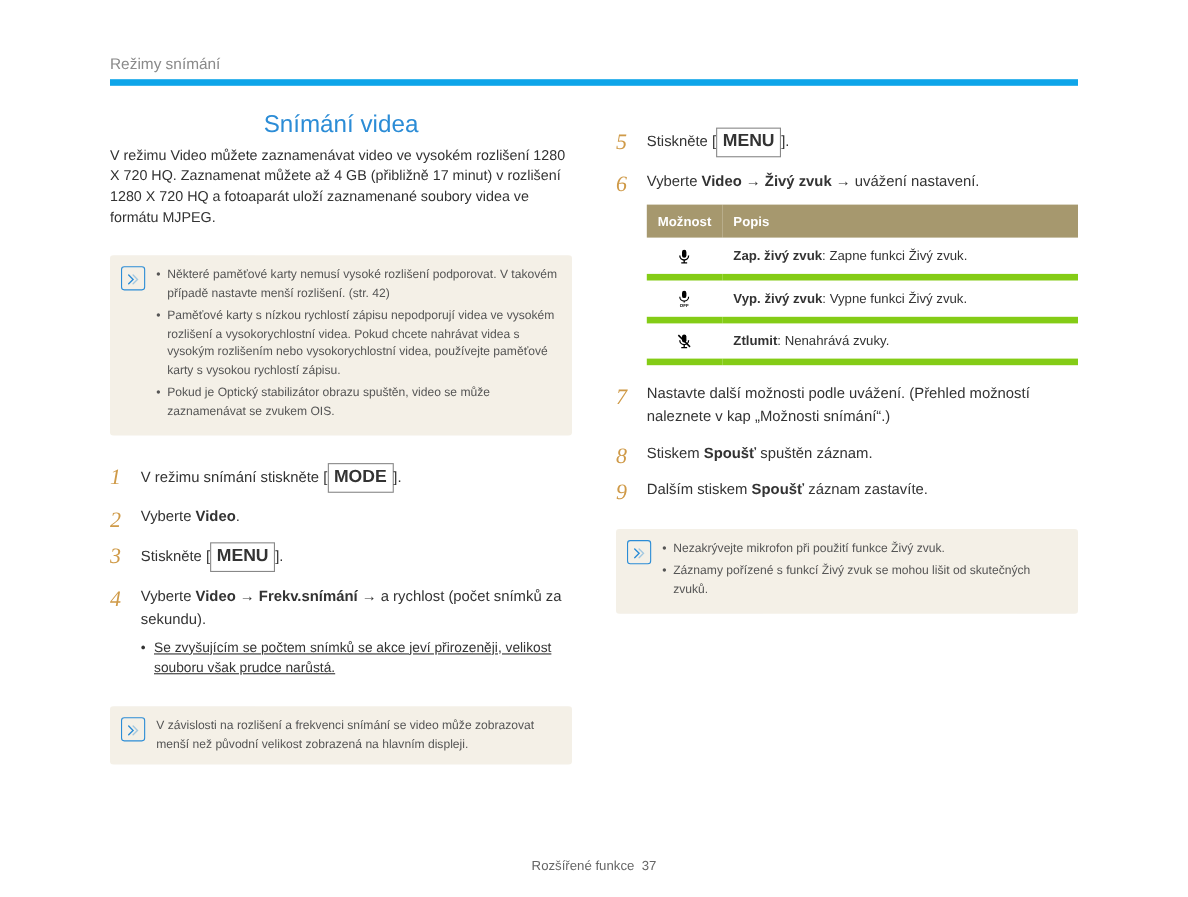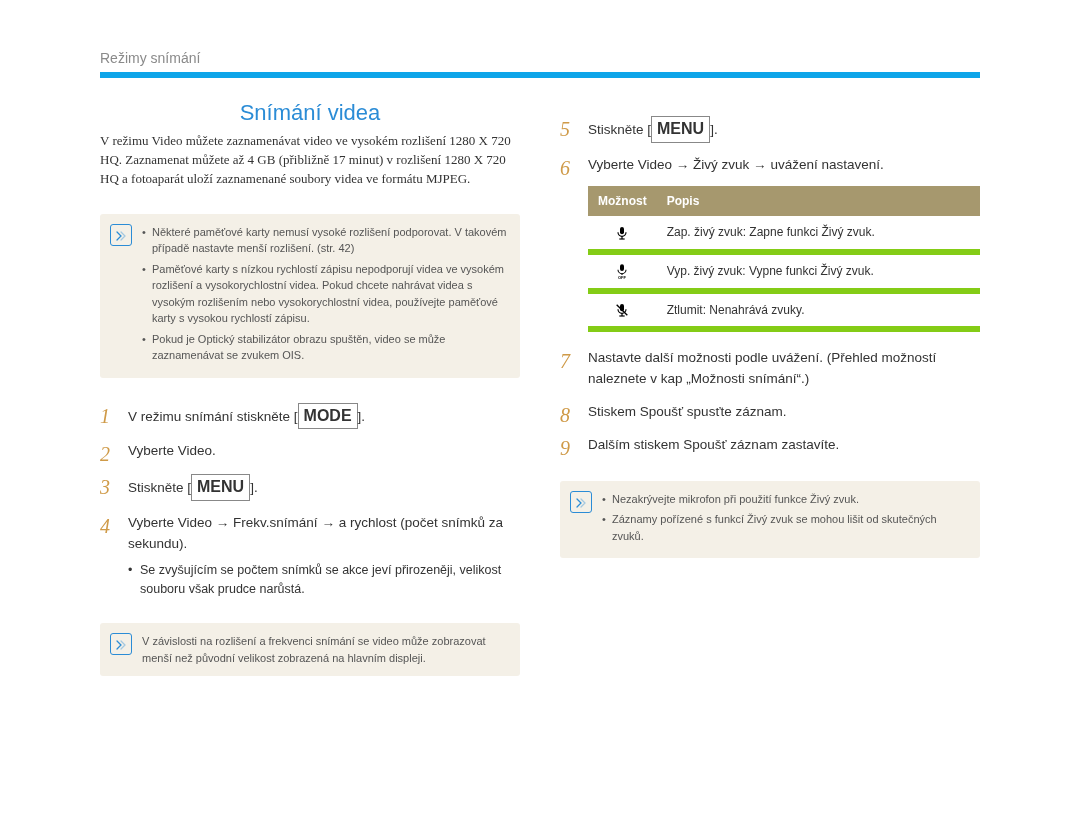--- a/index.html
+++ b/index.html
@@ -41,21 +41,20 @@
   h1.section-title{
     color:var(--accent-blue);
     font-weight:400;
     font-size:22px;
     margin:0 0 6px 0;
     text-align:center;
   }
   p.intro{
     line-height:1.45;
     margin:0 0 12px 0;
-    font-family:Liberation Serif, serif;
   }
   .note-box{
     background:var(--tan-bg);
     border-radius:3px;
     padding:10px 12px 10px 42px;
     position:relative;
     font-size:11px;
     line-height:1.5;
     color:#555;
     margin:25px 0;
@@ -118,27 +117,28 @@
   .sub-bullets{
     list-style:none;
     margin:6px 0 0 0;
     padding:0;
     font-size:12.5px;
   }
   .sub-bullets li{
     position:relative;
     padding-left:12px;
     line-height:1.5;
+    text-decoration:underline;
   }
   .sub-bullets li::before{
     content:"•";
     position:absolute;
     left:0;
   }
-  .bold{font-weight:400;}
+  .bold{font-weight:700;}
 
   .key-box{
     display:inline-block;
     border:1px solid #888;
     padding:0 5px;
     font-weight:700;
     font-size:16px;
     vertical-align:baseline;
   }
 
@@ -278,21 +278,21 @@
                         <line x1="4" y1="4" x2="20" y2="20" stroke="#000" stroke-width="2"></line>
                       </svg>
               </span></td>
               <td><span class="bold">Ztlumit</span><span>: Nenahrává zvuky.</span></td>
             </tr>
           </tbody>
             </table>
         </li>
         <li>Nastavte další možnosti podle uvážení. (Přehled možností naleznete v kap „Možnosti snímání“.)</li>
         <li>
-          <span>Stiskem </span><span class="bold">Spoušť</span><span> spusťte záznam.</span>
+          <span>Stiskem </span><span class="bold">Spoušť</span><span> spuštěn záznam.</span>
         </li>
         <li>
           <span>Dalším stiskem </span><span class="bold">Spoušť</span><span> záznam zastavíte.</span>
         </li>
       </ol>
 
       <div class="note-box">
         <span class="note-icon">
           <svg viewBox="0 0 24 24" fill="none" stroke="#2b8cd6" stroke-width="2.5">
               <path d="M4 6 L12 14 L4 22" stroke-linecap="round"></path>
@@ -301,14 +301,17 @@
         </span>
         <ul>
           <li>Nezakrývejte mikrofon při použití funkce Živý zvuk.</li>
           <li>Záznamy pořízené s funkcí Živý zvuk se mohou lišit od skutečných zvuků.</li>
         </ul>
       </div>
 
     </div>
   </div>
 
+  <div class="footer">
+    <span>Rozšířené funkce</span>&nbsp;&nbsp;<span>37</span>
+  </div>
 
 </div>
 
 </body></html>

